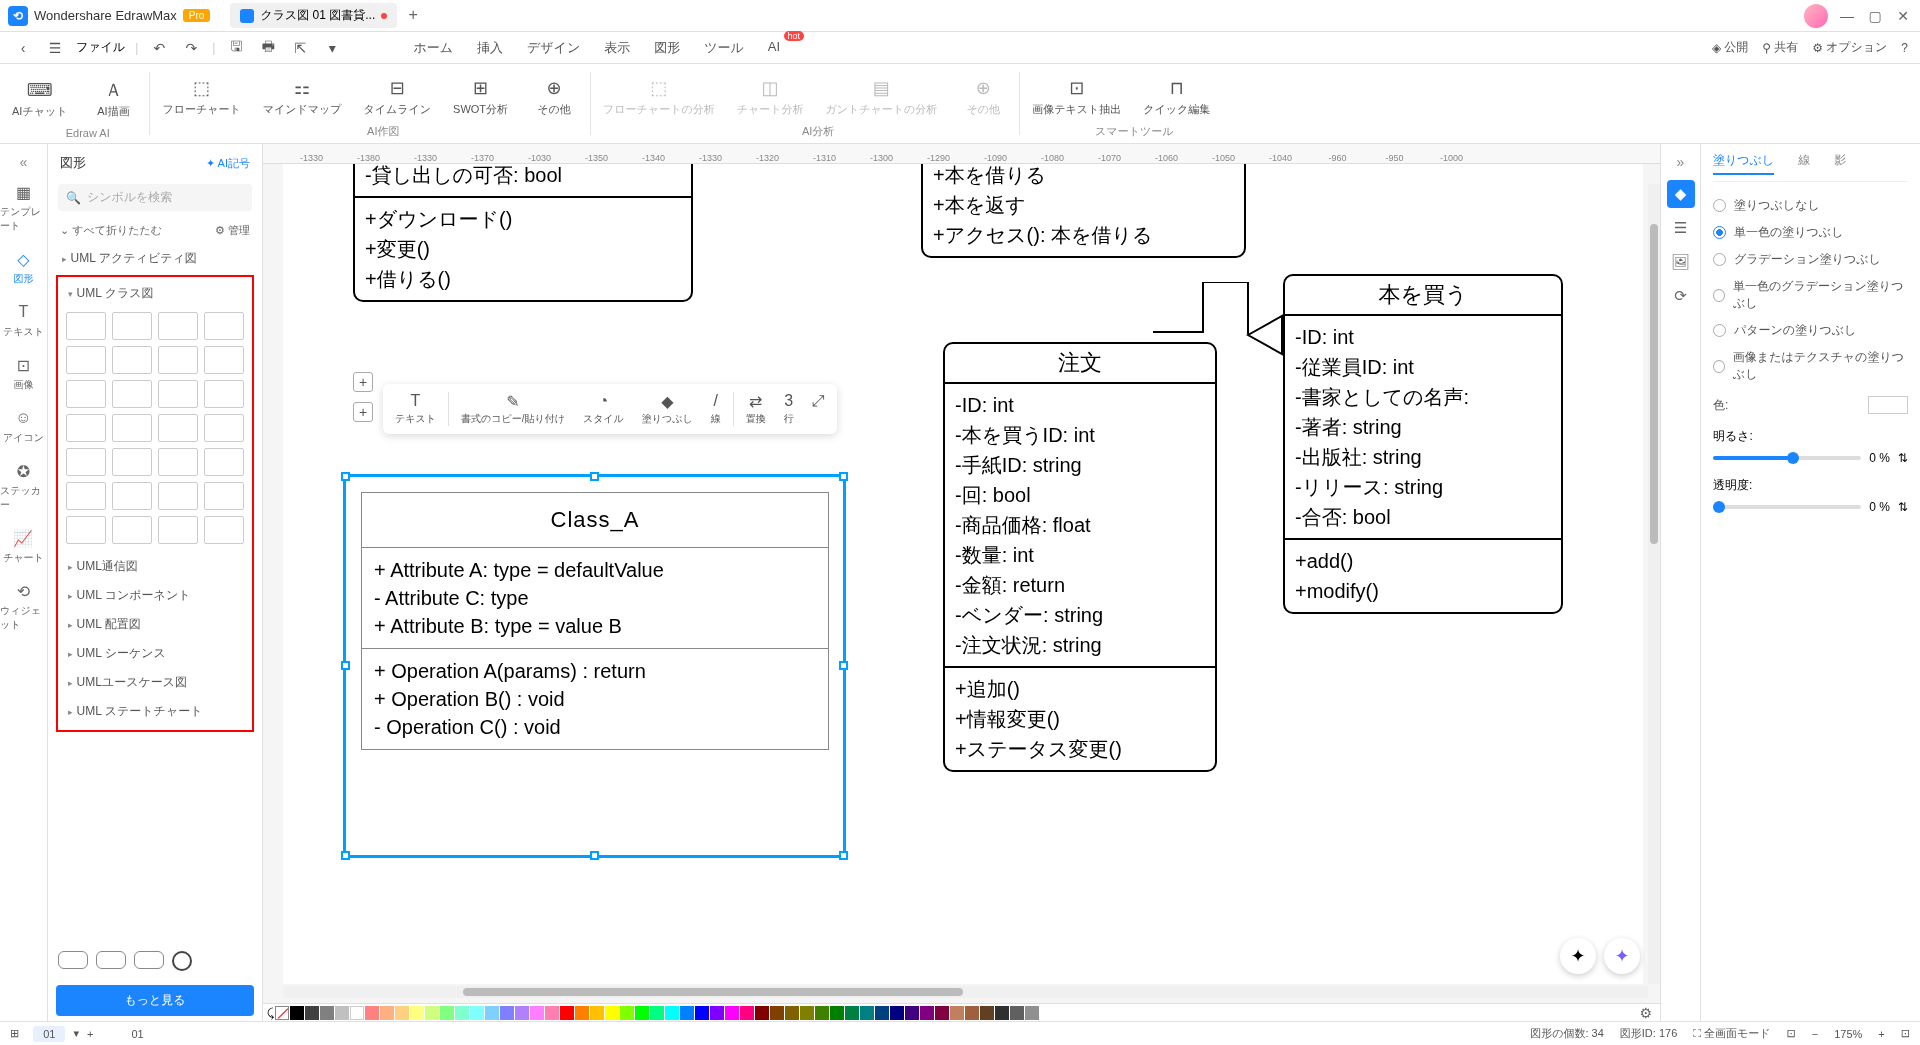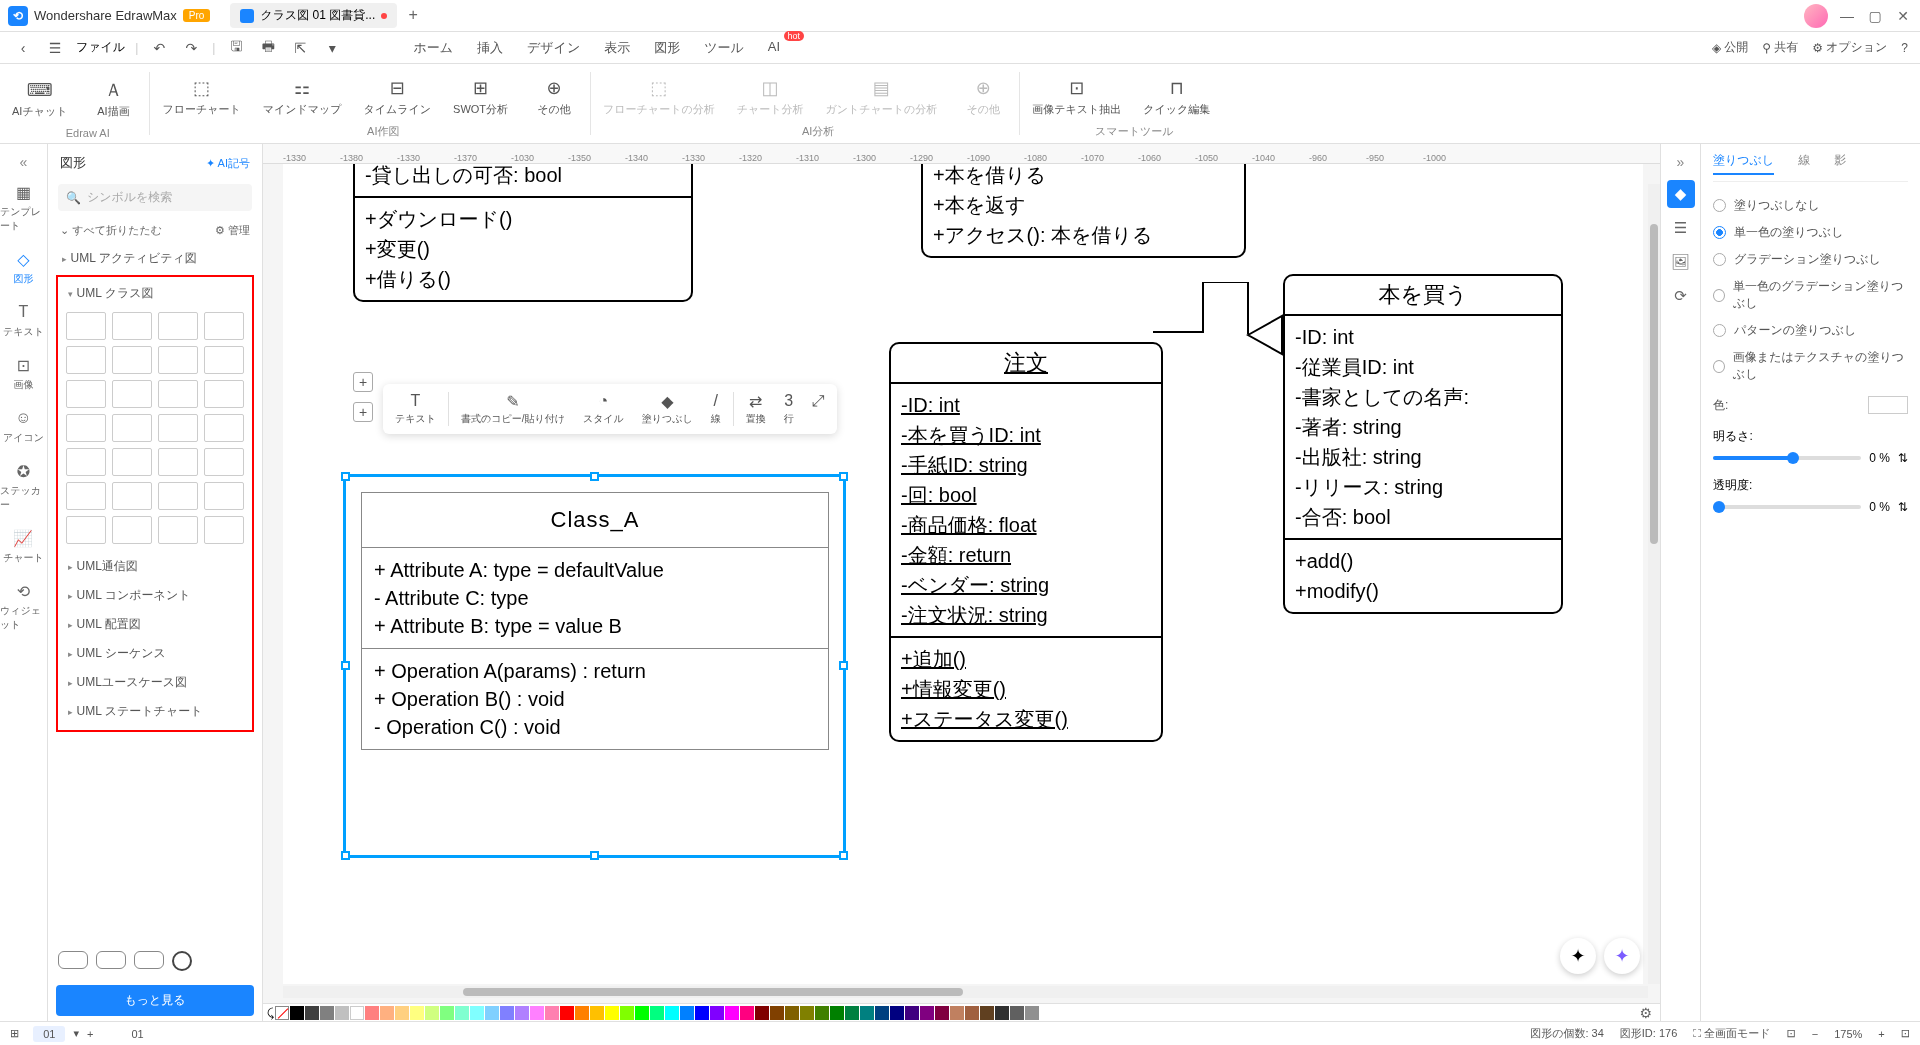--- a/index.html
+++ b/index.html
@@ -64,21 +64,21 @@
 .redbox { border: 2px solid #ff0000; padding: 2px 2px 4px; margin: 2px; }
 .shape-grid { display: grid; grid-template-columns: repeat(4, 1fr); gap: 6px; padding: 4px 6px 8px; }
 .shape-grid .s { height: 28px; border: 1px solid #ccc; border-radius: 2px; background: #fff; }
 .more-btn { margin: 8px; background: #1a85ff; color: #fff; text-align: center; padding: 7px; border-radius: 4px; font-size: 12px; }
 .recent-row { display: flex; gap: 8px; padding: 6px 10px; }
 .recent-row .rs { width: 30px; height: 18px; border: 1px solid #888; border-radius: 6px; }
 .recent-row .circ { width: 20px; height: 20px; border: 2px solid #444; border-radius: 50%; }
 
 
 .canvas-wrap { flex: 1; position: relative; background: #f0f0f0; display: flex; flex-direction: column; }
-.ruler-h { height: 20px; background: #f8f8f8; border-bottom: 1px solid #ddd; font-size: 9px; color: #888; display: flex; align-items: flex-end; padding-left: 20px; overflow: hidden; }
+.ruler-h { height: 20px; background: #f8f8f8; border-bottom: 1px solid #ddd; font-size: 9px; color: #888; display: flex; align-items: flex-end; padding-left: 20px; overflow: hidden; text-align: center; }
 .ruler-h span { flex: 0 0 57px; }
 .canvas { flex: 1; position: relative; background: #f5f5f5; overflow: hidden; }
 .page { position: absolute; left: 20px; top: 0; width: 1360px; height: 820px; background: #fff; }
 
 
 .uml { position: absolute; border: 2px solid #000; border-radius: 10px; background: #fff; font-size: 20px; }
 .uml .title { text-align: center; padding: 4px 10px; border-bottom: 2px solid #000; font-size: 22px; }
 .uml .section { padding: 6px 10px; border-bottom: 2px solid #000; line-height: 1.5; }
 .uml .section:last-child { border-bottom: none; }
 .uml .line { white-space: nowrap; }
@@ -418,28 +418,29 @@
         </div>
 
         <div class="uml partial-top" style="left:638px; top:-10px; width:325px;">
           <div class="section">
             <div class="line">+本を借りる</div>
             <div class="line">+本を返す</div>
             <div class="line">+アクセス(): 本を借りる</div>
           </div>
         </div>
 
-        <div class="uml" style="left:606px; top:178px; width:274px;text-decoration:underline;">
+        <div class="uml" style="left:660px; top:178px; width:274px;">
           <div class="title">注文</div>
           <div class="section">
             <div class="line">-ID: int</div>
             <div class="line">-本を買うID: int</div>
             <div class="line">-手紙ID: string</div>
             <div class="line">-回: bool</div>
             <div class="line">-商品価格: float</div>
+            <div class="line">-数量: int</div>
             <div class="line">-金額: return</div>
             <div class="line">-ベンダー: string</div>
             <div class="line">-注文状況: string</div>
           </div>
           <div class="section">
             <div class="line">+追加()</div>
             <div class="line">+情報変更()</div>
             <div class="line">+ステータス変更()</div>
           </div>
         </div>

